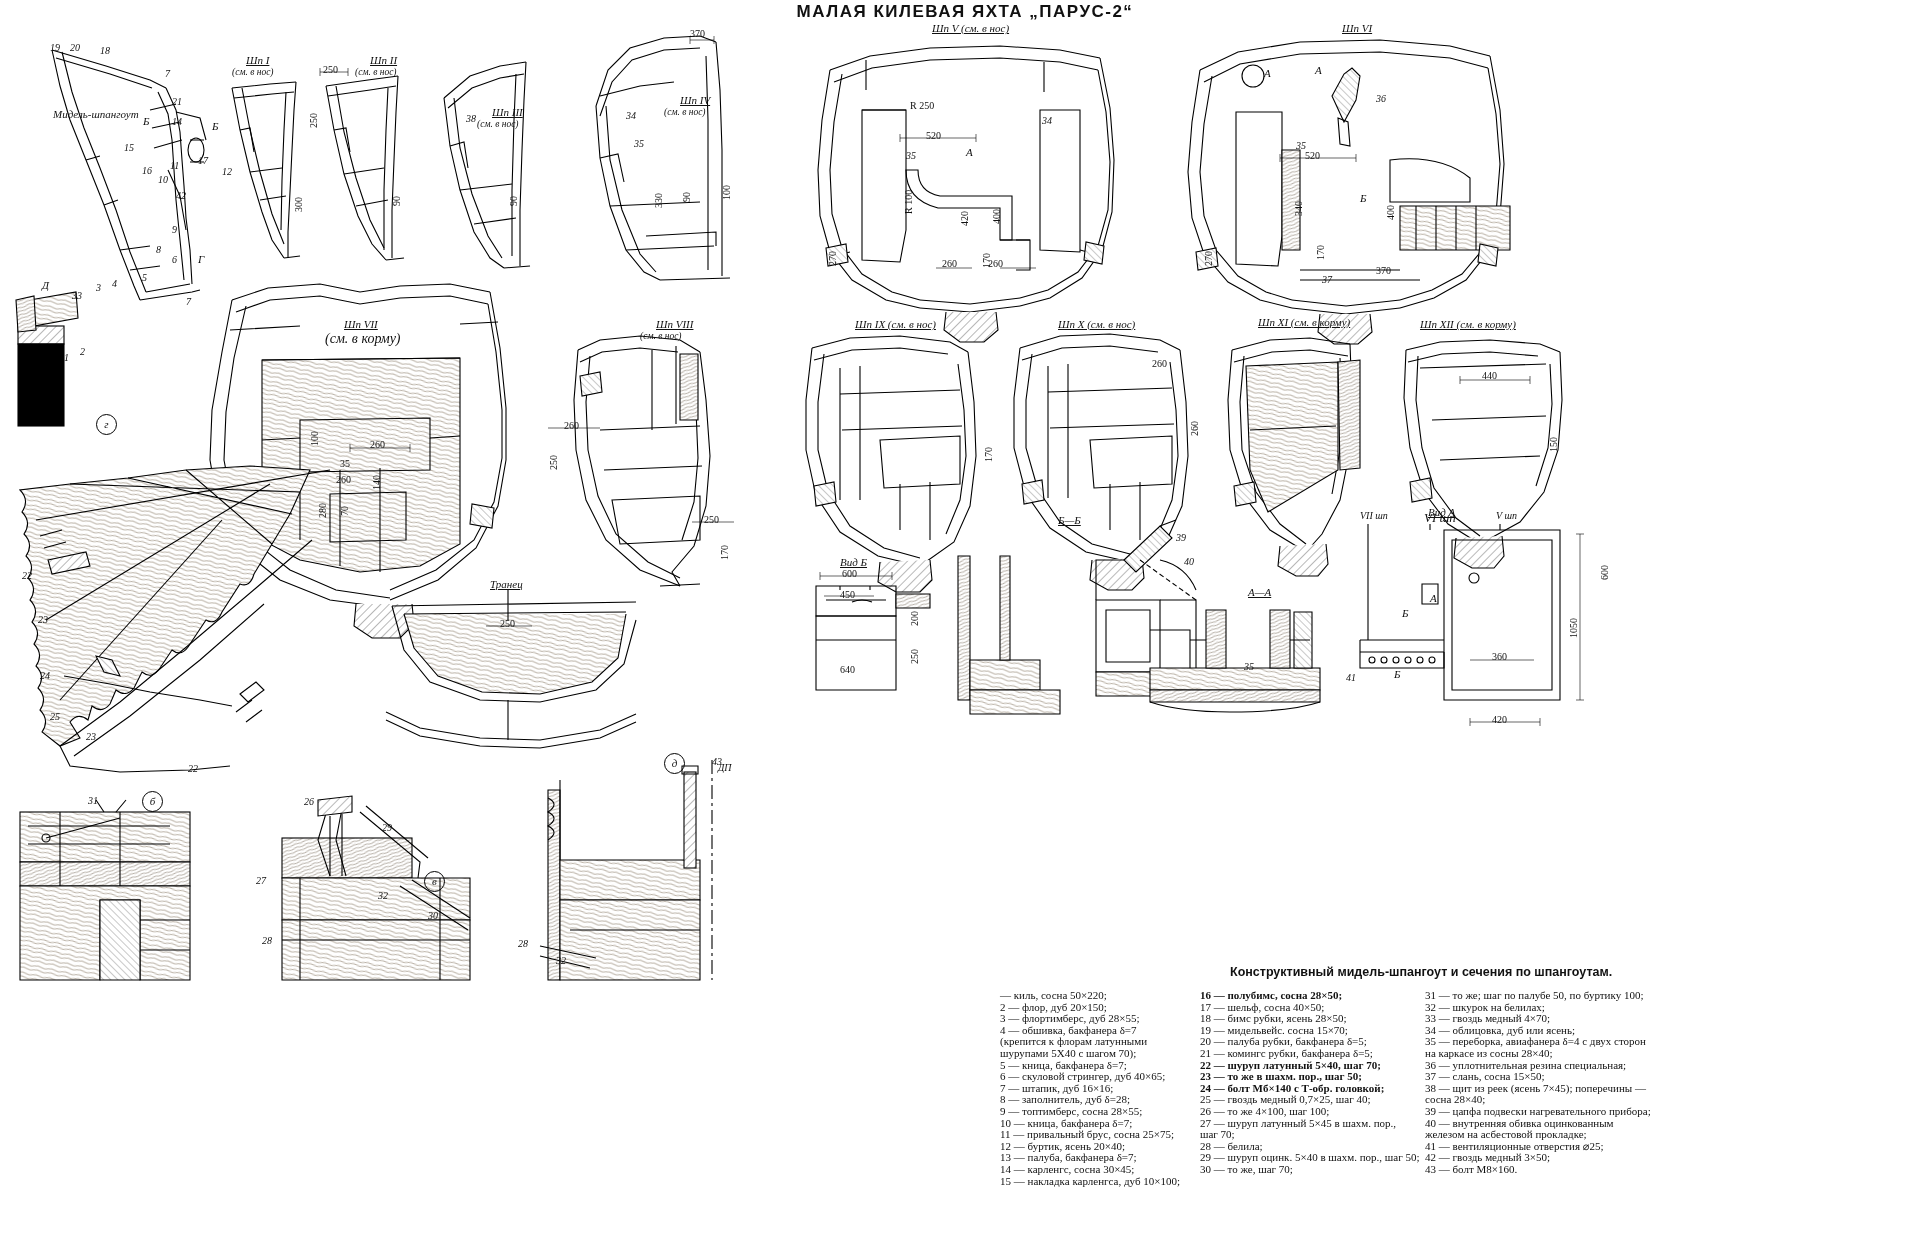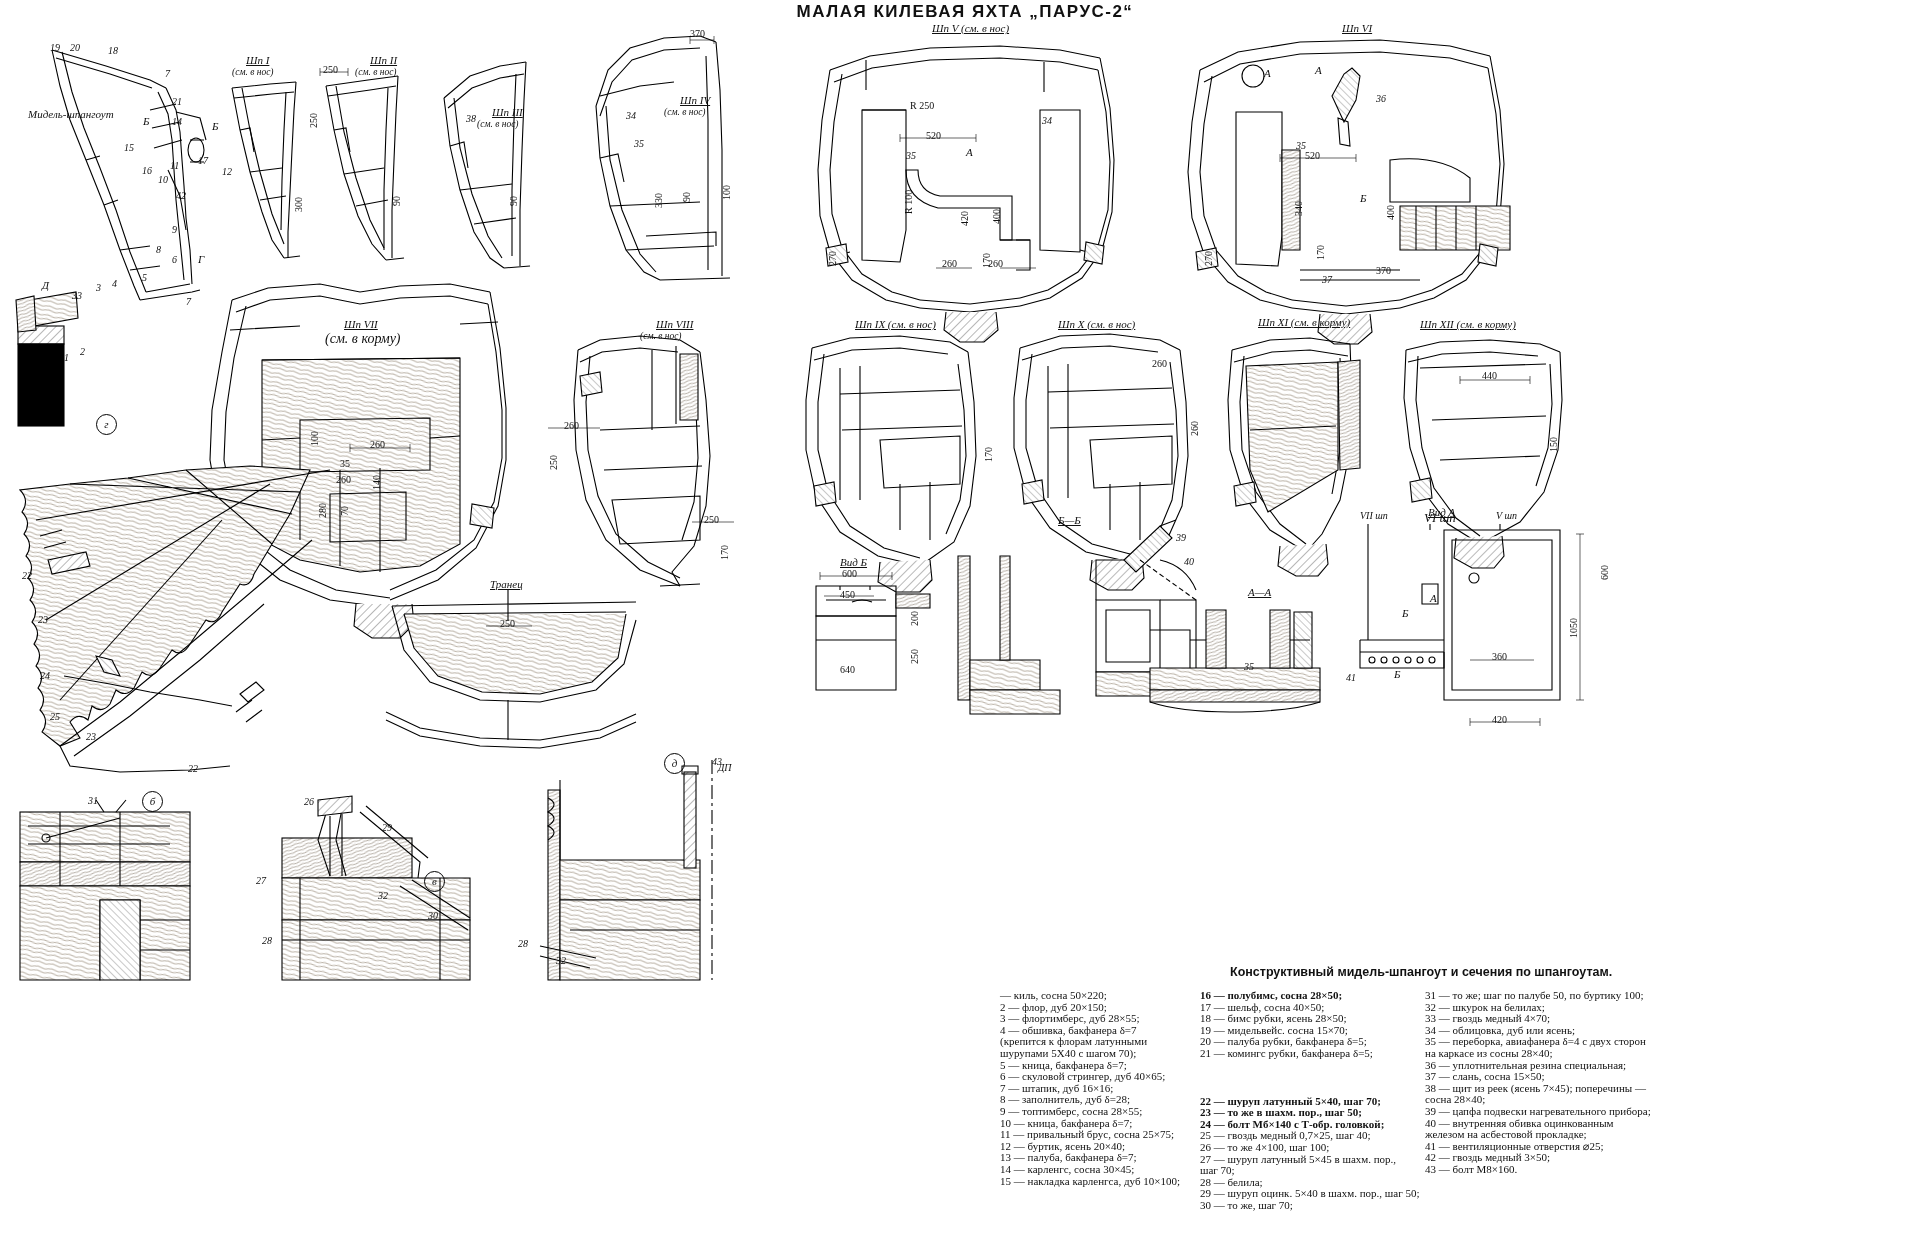--- a/index.html
+++ b/index.html
@@ -409,21 +409,21 @@
     <path d="M820 576 L892 576 M820 572 L820 580 M892 572 L892 580"></path>
     <path d="M824 596 L874 596"></path>
     <path d="M1470 722 L1540 722 M1470 718 L1470 726 M1540 718 L1540 726"></path>
     <path d="M1470 660 L1534 660"></path>
     <path d="M1580 534 L1580 700 M1576 534 L1584 534 M1576 700 L1584 700"></path>
   </g>
 
   </g>
 </svg>
 
-<div class="lbl it" style="left:28px;top:108px;">Мидель-шпангоут</div>
+<div class="lbl it" style="left:53px;top:108px;">Мидель-шпангоут</div>
 
 <div class="lbl it u" style="left:246px;top:54px;">Шп I</div>
 <div class="lbl it" style="left:232px;top:67px;font-size:9.5px;">(см. в нос)</div>
 
 <div class="lbl it u" style="left:370px;top:54px;">Шп II</div>
 <div class="lbl it" style="left:355px;top:67px;font-size:9.5px;">(см. в нос)</div>
 
 <div class="lbl it u" style="left:492px;top:106px;">Шп III</div>
 <div class="lbl it" style="left:477px;top:119px;font-size:9.5px;">(см. в нос)</div>
 
@@ -467,21 +467,21 @@
 <div class="lbl it" style="left:212px;top:120px;">Б</div>
 <div class="lbl it" style="left:718px;top:762px;font-size:10px;">ДП</div>
 
 <div class="circ" style="left:96px;top:414px;">г</div>
 <div class="circ" style="left:142px;top:791px;">б</div>
 <div class="circ" style="left:424px;top:871px;">в</div>
 <div class="circ" style="left:664px;top:753px;">д</div>
 
 <div class="num" style="left:50px;top:42px;">19</div>
 <div class="num" style="left:70px;top:42px;">20</div>
-<div class="num" style="left:108px;top:45px;">18</div>
+<div class="num" style="left:100px;top:45px;">18</div>
 <div class="num" style="left:165px;top:68px;">7</div>
 <div class="num" style="left:172px;top:96px;">21</div>
 <div class="num" style="left:172px;top:116px;">14</div>
 <div class="num" style="left:124px;top:142px;">15</div>
 <div class="num" style="left:142px;top:165px;">16</div>
 <div class="num" style="left:170px;top:160px;">11</div>
 <div class="num" style="left:158px;top:174px;">10</div>
 <div class="num" style="left:222px;top:166px;">12</div>
 <div class="num" style="left:198px;top:155px;">17</div>
 <div class="num" style="left:176px;top:190px;">42</div>
@@ -595,21 +595,21 @@
   <div>15 — накладка карленгса, дуб 10×100;</div>
 </div>
 
 <div class="legend legcol" style="left:1200px;top:990px;width:205px;">
   <div style="font-weight:bold;">16 — полубимс, сосна 28×50;</div>
   <div>17 — шельф, сосна 40×50;</div>
   <div>18 — бимс рубки, ясень 28×50;</div>
   <div>19 — мидельвейс. сосна 15×70;</div>
   <div>20 — палуба рубки, бакфанера δ=5;</div>
   <div>21 — комингс рубки, бакфанера δ=5;</div>
-  <div style="font-weight:bold;margin-top:36px;">22 — шуруп латунный 5×40, шаг 70;</div>
+  <div style="font-weight:bold;">22 — шуруп латунный 5×40, шаг 70;</div>
   <div style="font-weight:bold;">23 — то же в шахм. пор., шаг 50;</div>
   <div style="font-weight:bold;">24 — болт Мб×140 с Т-обр. головкой;</div>
   <div>25 — гвоздь медный 0,7×25, шаг 40;</div>
   <div>26 — то же 4×100, шаг 100;</div>
   <div style="white-space:normal;">27 — шуруп латунный 5×45 в шахм. пор., шаг 70;</div>
   <div>28 — белила;</div>
   <div>29 — шуруп оцинк. 5×40 в шахм. пор., шаг 50;</div>
   <div>30 — то же, шаг 70;</div>
 </div>
 

